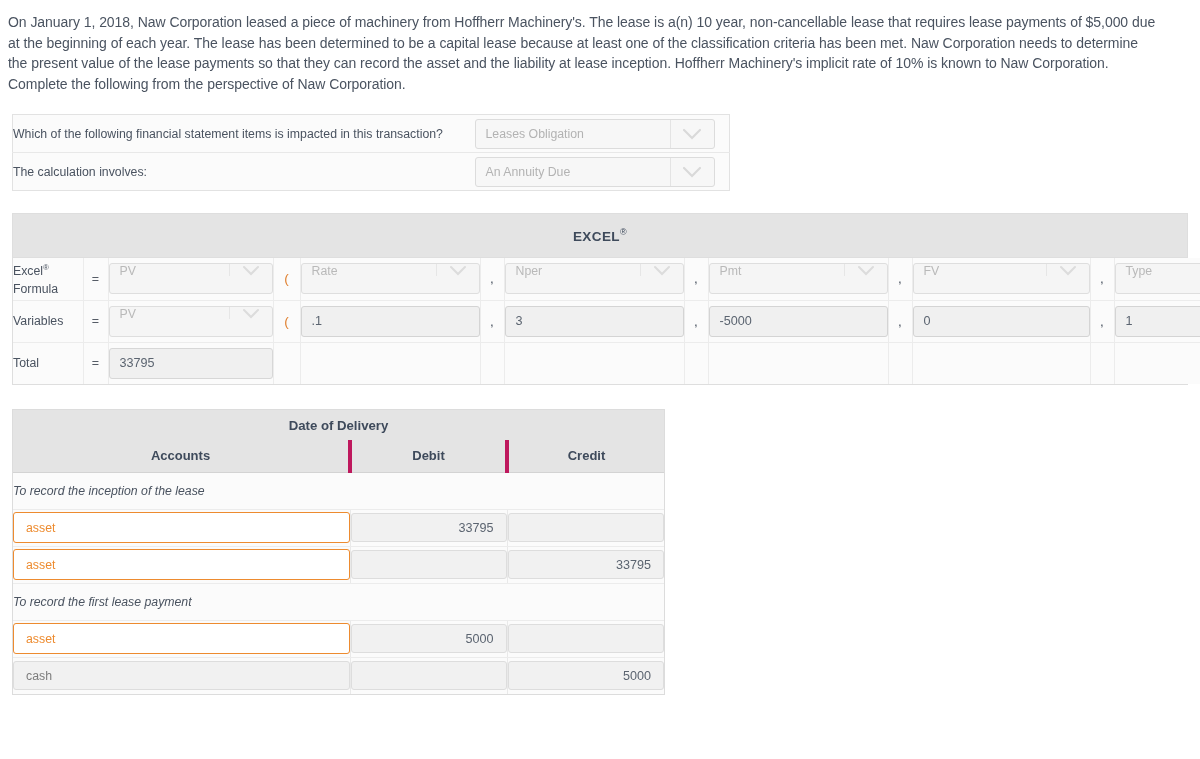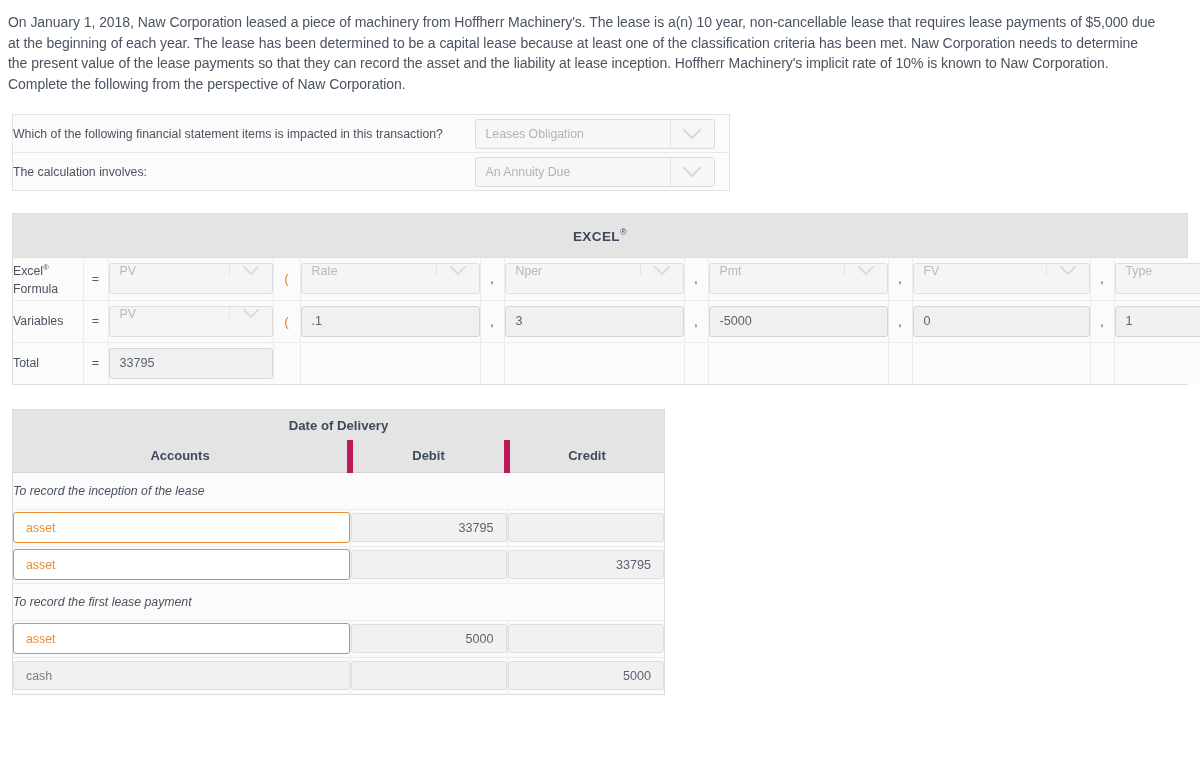--- a/index.html
+++ b/index.html
@@ -208,21 +208,21 @@
     border-collapse: collapse;
     width: 100%;
     table-layout: fixed;
   }
   table.jt th {
     background: #e4e4e4;
     height: 32px;
     font-size: 13px;
     font-weight: bold;
     color: #3e4a5b;
-    border-right: 6px solid #be185d;
+    border-right: 4px solid #be185d;
     border-bottom: 1px solid #d3d3d3;
   }
   table.jt th:last-child { border-right: none; }
   table.jt td {
     border-right: 1px solid #e9e9e9;
     border-bottom: 1px solid #ececec;
     padding: 0;
     height: 37px;
     vertical-align: middle;
     background: #fbfbfb;

